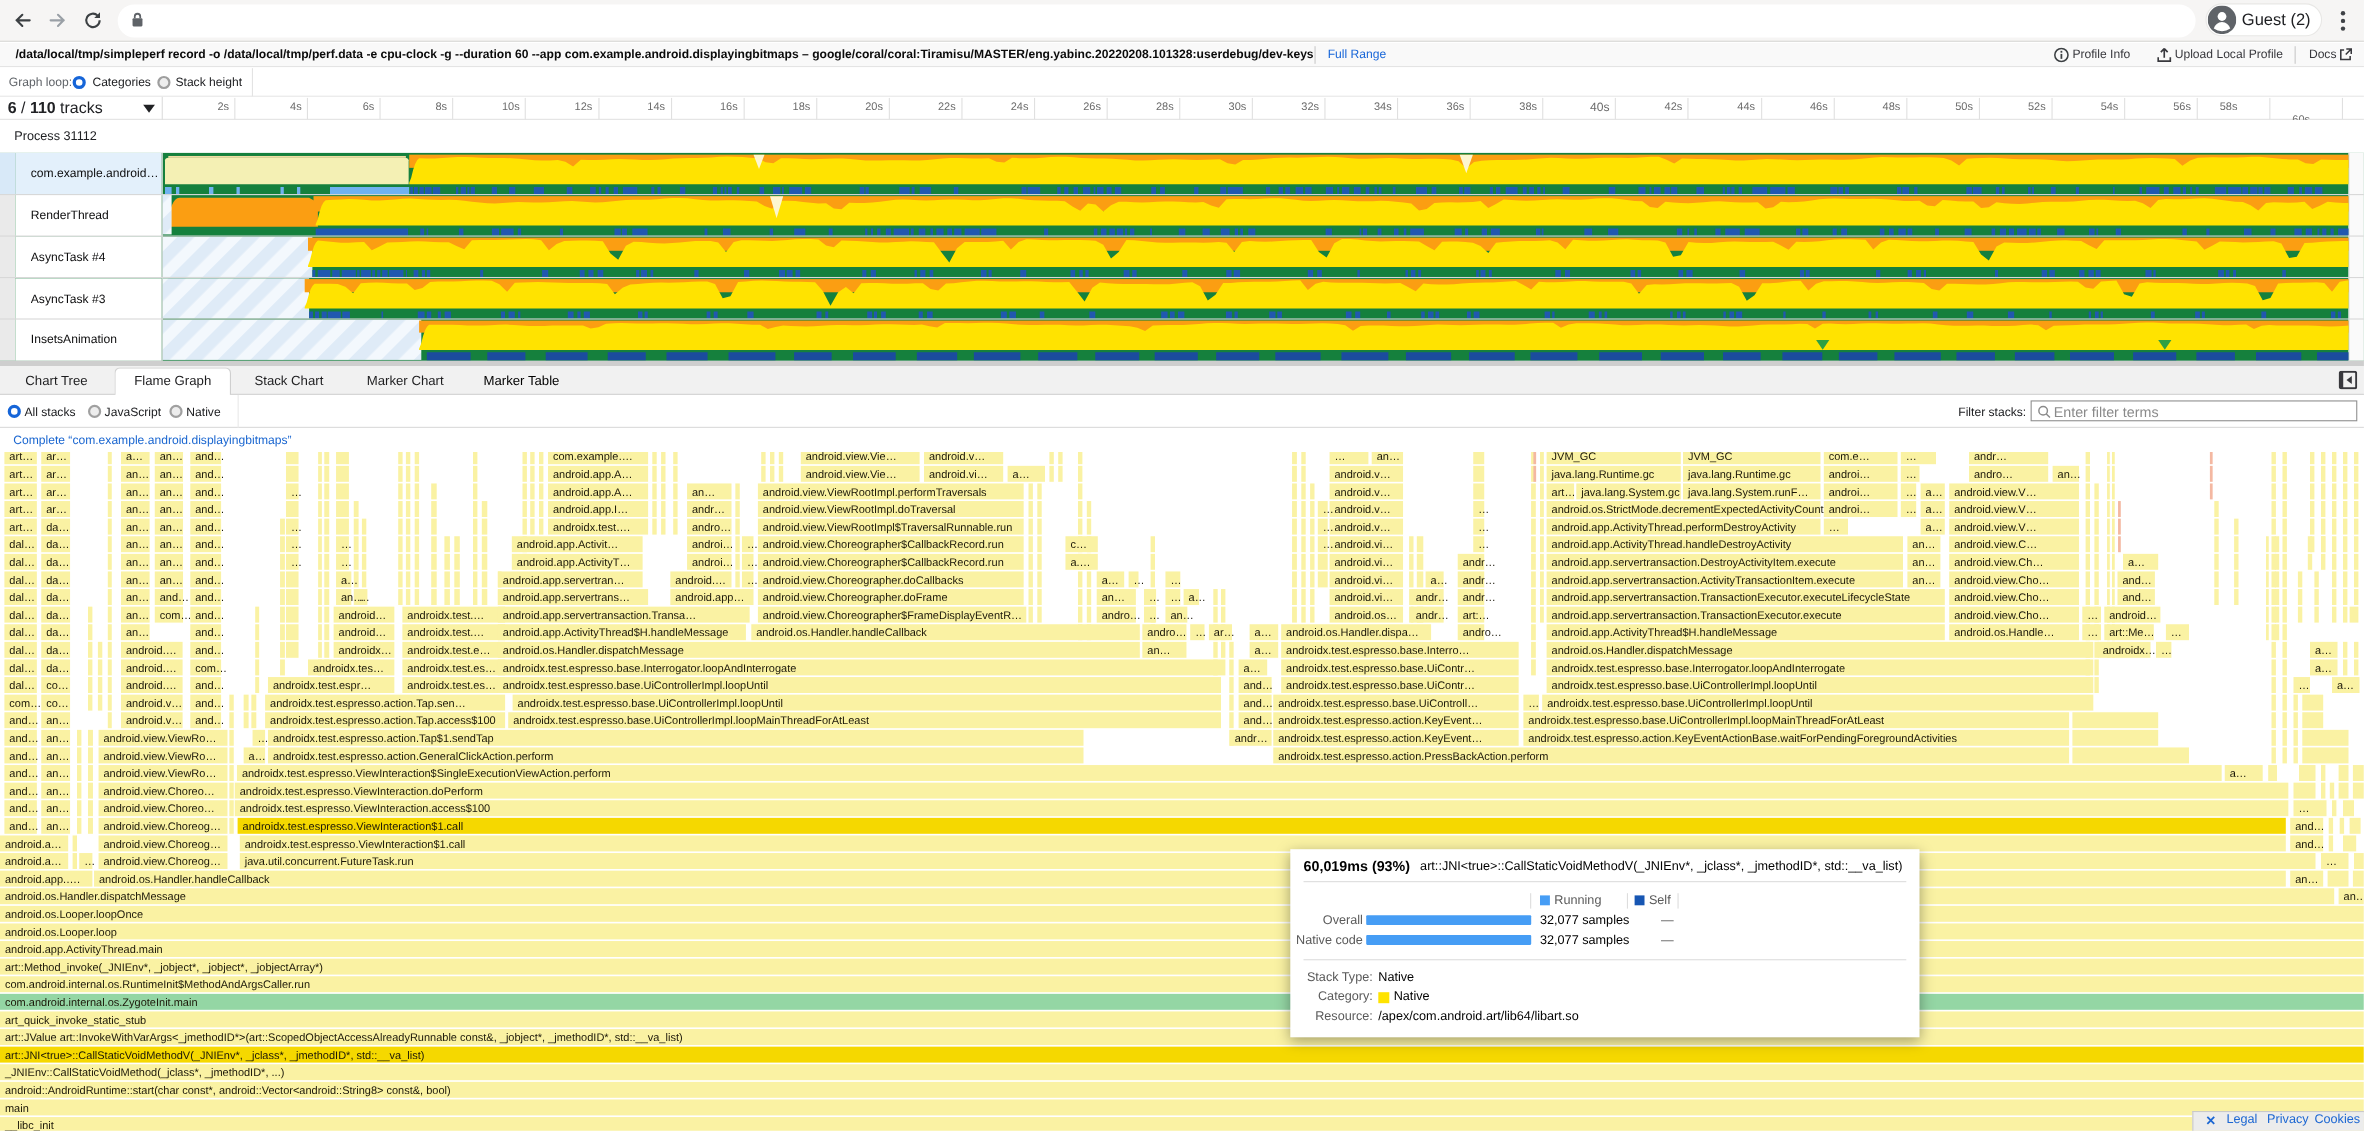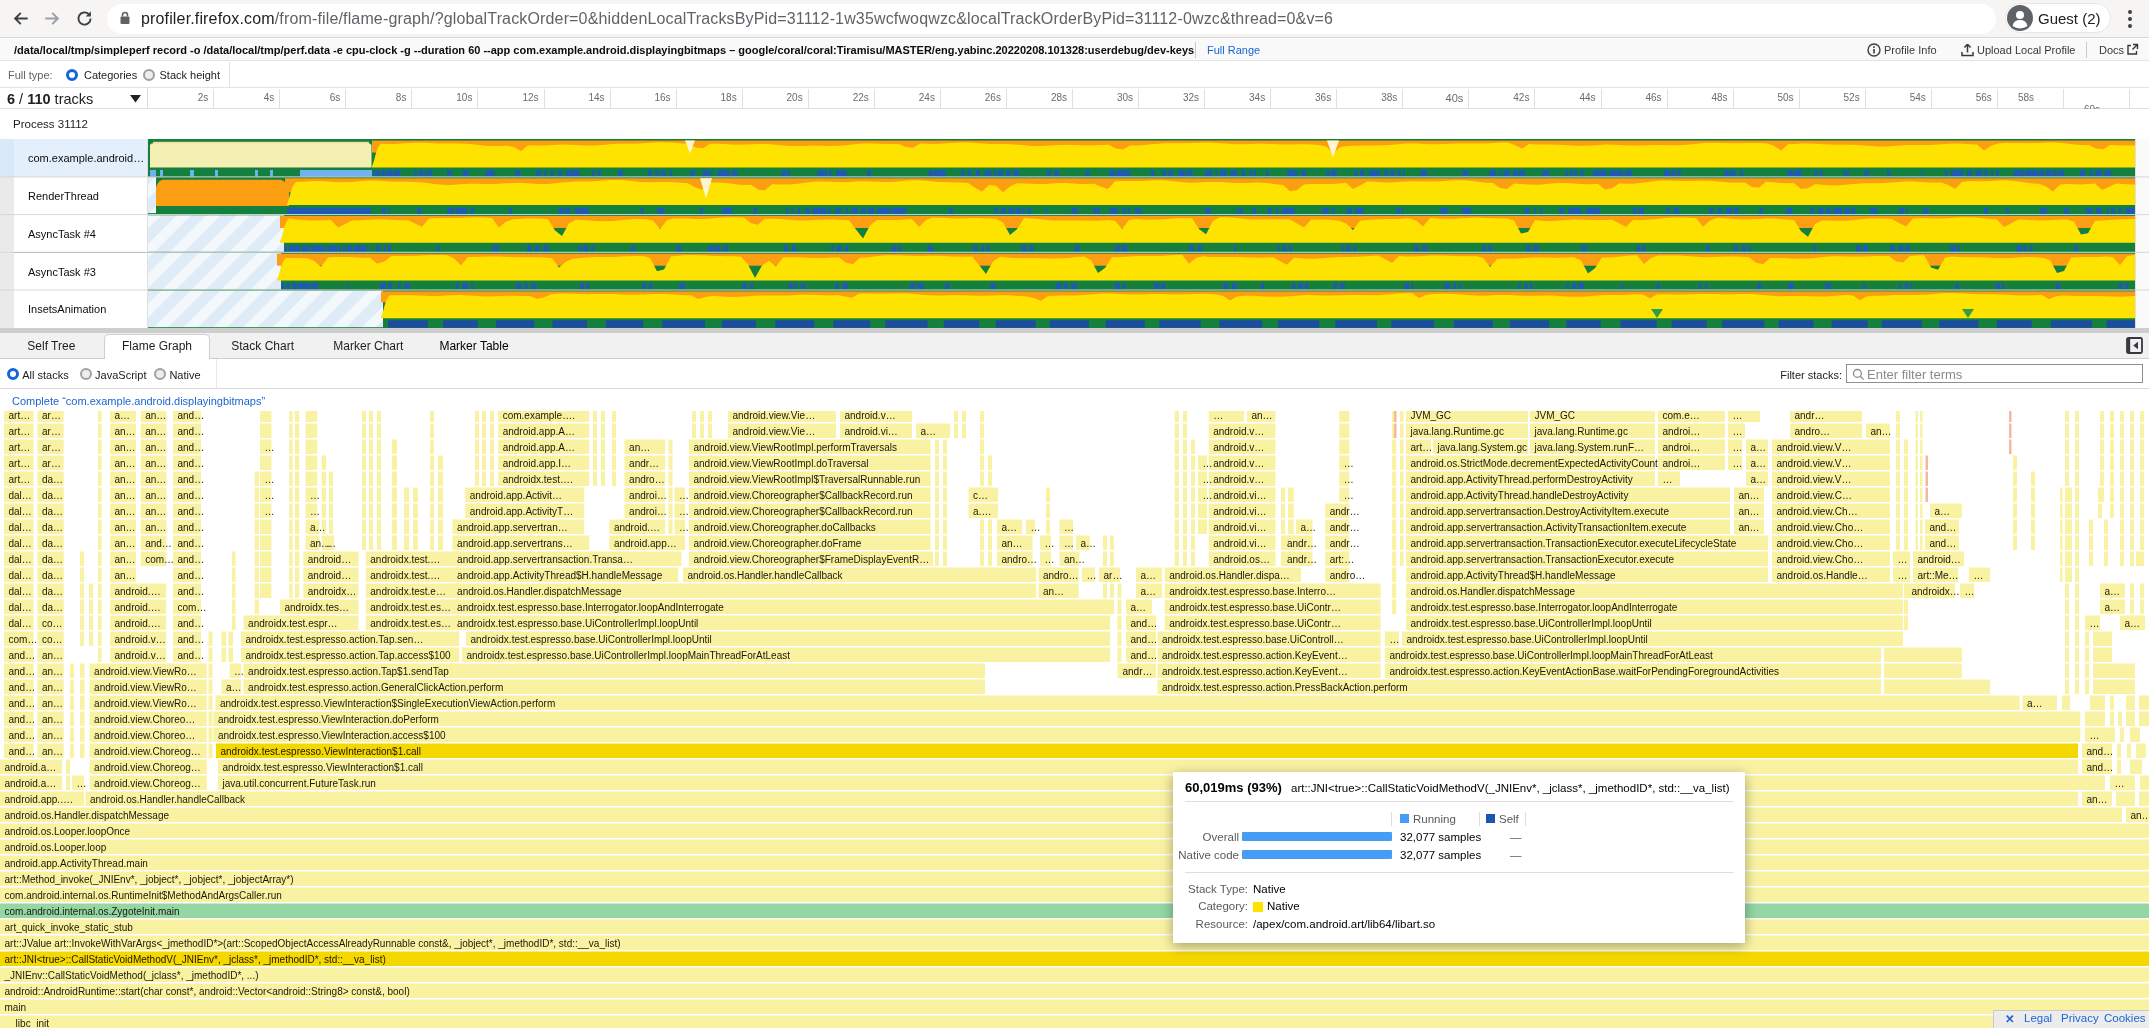--- a/index.html
+++ b/index.html
@@ -14,21 +14,20 @@
     </svg>
 <svg class="abs" style="left:76px;top:10px" width="17" height="17" viewBox="0 0 17 17">
       <path d="M14.6 8.5 a6.1 6.1 0 1 1 -1.8 -4.3" stroke="#3c4043" stroke-width="1.9" fill="none"></path>
       <path d="M14.9 1.2 v5.2 h-5.2 z" fill="#3c4043"></path>
     </svg>
 <div class="abs" style="left:107px;top:4px;width:1889px;height:30px;background:#fff;border-radius:15px"></div>
 <svg class="abs" style="left:119px;top:11px" width="12" height="14" viewBox="0 0 12 14">
       <rect x="1.5" y="5.5" width="9" height="7.5" rx="1" fill="#5f6368"></rect>
       <path d="M3.5 5.5 V4 a2.5 2.5 0 0 1 5 0 V5.5" stroke="#5f6368" stroke-width="1.6" fill="none"></path>
     </svg>
-<div class="abs" style="left:141px;top:10px;width:1700px;font-size:16px;letter-spacing:0.15px;color:#202124;white-space:nowrap">profiler.firefox.com<span style="color:#5f6368">/from-file/flame-graph/?globalTrackOrder=0&amp;hiddenLocalTracksByPid=31112-1w35wcfwoqwzc&amp;localTrackOrderByPid=31112-0wzc&amp;thread=0&amp;v=6</span></div>
 <div class="abs" style="left:2005px;top:3px;width:106px;height:30px;background:#fff;border:1px solid #e8e7e5;border-radius:15px"></div>
 <svg class="abs" style="left:2007px;top:5px" width="26" height="26" viewBox="0 0 26 26">
       <circle cx="13" cy="13" r="13" fill="#5f6368"></circle>
       <circle cx="13" cy="10" r="4" fill="#fff"></circle>
       <path d="M5.5 21 a7.7 7.7 0 0 1 15 0 a13 13 0 0 1 -15 0" fill="#fff"></path>
     </svg>
 <div class="abs" style="left:2038px;top:10px;font-size:15px;color:#202124">Guest (2)</div>
 <div class="abs" style="left:2128px;top:10px;width:4px;height:18px">
 <div style="width:4px;height:4px;border-radius:50%;background:#3f4246;margin-bottom:3px"></div>
 <div style="width:4px;height:4px;border-radius:50%;background:#3f4246;margin-bottom:3px"></div>
@@ -52,21 +51,21 @@
 <div class="abs" style="left:1977px;top:5px;font-size:11px;color:#38383d">Upload Local Profile</div>
 <div class="abs" style="left:2086px;top:3px;width:1px;height:16px;background:#c9c9c9"></div>
 <div class="abs" style="left:2099px;top:5px;font-size:11px;color:#38383d">Docs</div>
 <svg class="abs" style="left:2126px;top:4px" width="13" height="13" viewBox="0 0 13 13">
       <path d="M5 2.5 H2 V11 H10.5 V8" stroke="#38383d" stroke-width="1.4" fill="none"></path>
       <path d="M7 1.5 h4.5 v4.5 M11.2 1.8 L6.5 6.5" stroke="#38383d" stroke-width="1.4" fill="none"></path>
     </svg>
 </div>
 <div class="abs" style="left:0;top:62px;width:2149px;height:26px;background:#fff;border-bottom:1px solid #e3e3e3">
 <div class="abs" style="left:229px;top:0;width:1px;height:26px;background:#e3e3e3"></div>
-<div class="abs" style="left:8px;top:7px;font-size:11px;color:#5f6368">Full type:</div>
+<div class="abs" style="left:8px;top:7px;font-size:11px;color:#5f6368">Graph loop:</div>
 <div class="abs" style="left:66px;top:7px;width:12px;height:12px;border-radius:50%;border:3.5px solid #1665d8;background:#fff"></div>
 <div class="abs" style="left:84px;top:7px;font-size:11px;color:#202124">Categories</div>
 <div class="abs" style="left:143px;top:7px;width:12px;height:12px;border-radius:50%;border:2px solid #9e9e9e;background:#ededed"></div>
 <div class="abs" style="left:159.5px;top:7px;font-size:11px;color:#202124">Stack height</div>
 </div>
 <div class="abs" style="left:0;top:88px;width:2149px;height:21px;background:#fff;border-bottom:1px solid #e0e0e0">
 <div class="abs" style="left:7px;top:3px;font-size:14.5px;color:#202124"><b>6</b> / <b>110</b> tracks</div>
 <svg class="abs" style="left:130px;top:7px" width="12" height="8">
       <path d="M0 0 h11 l-5.5 7.5 z" fill="#202124"></path>
     </svg>
@@ -189,21 +188,21 @@
       <path d="M1962,170 l12,0 l-6,9 Z" fill="#2ea043"></path>
       <rect x="0" y="37.4" width="2149" height="1" fill="#d8d8d8"></rect>
       <rect x="0" y="75.1" width="2149" height="1" fill="#d8d8d8"></rect>
       <rect x="0" y="112.8" width="2149" height="1" fill="#d8d8d8"></rect>
       <rect x="0" y="150.5" width="2149" height="1" fill="#d8d8d8"></rect>
     </svg>
   </div>
 <div class="abs" style="left:0;top:328px;width:2149px;height:5px;background:#cecece"></div>
 <div class="abs" style="left:0;top:333px;width:2149px;height:25.5px;background:#f1f1f1;border-bottom:1px solid #cfcfcf">
     <div class="abs" style="left:104.2px;top:0.5px;width:105.6px;height:25.5px;background:#fff;border:1px solid #cfcfcf;border-bottom:none;border-radius:5px 5px 0 0"></div>
-    <div class="abs" style="left:-1.5px;top:5.5px;width:105.7px;text-align:center;font-size:12px;color:#1d1d1f">Self Tree</div>
+    <div class="abs" style="left:-1.5px;top:5.5px;width:105.7px;text-align:center;font-size:12px;color:#1d1d1f">Chart Tree</div>
     <div class="abs" style="left:104.2px;top:5.5px;width:105.7px;text-align:center;font-size:12px;color:#1d1d1f">Flame Graph</div>
     <div class="abs" style="left:209.8px;top:5.5px;width:105.7px;text-align:center;font-size:12px;color:#1d1d1f">Stack Chart</div>
     <div class="abs" style="left:315.5px;top:5.5px;width:105.7px;text-align:center;font-size:12px;color:#1d1d1f">Marker Chart</div>
     <div class="abs" style="left:421.2px;top:5.5px;width:105.7px;text-align:center;font-size:12px;color:#000000">Marker Table</div>
     <svg class="abs" style="left:2126px;top:4px" width="17" height="17" viewBox="0 0 17 17">
       <rect x="1" y="1" width="15" height="15" rx="1.5" stroke="#38383d" stroke-width="1.8" fill="none"></rect>
       <path d="M12 4.8 L7.2 8.5 L12 12.2 Z" fill="#38383d"></path>
       <rect x="1" y="1" width="3.2" height="15" fill="#38383d"></rect>
     </svg>
   </div>

